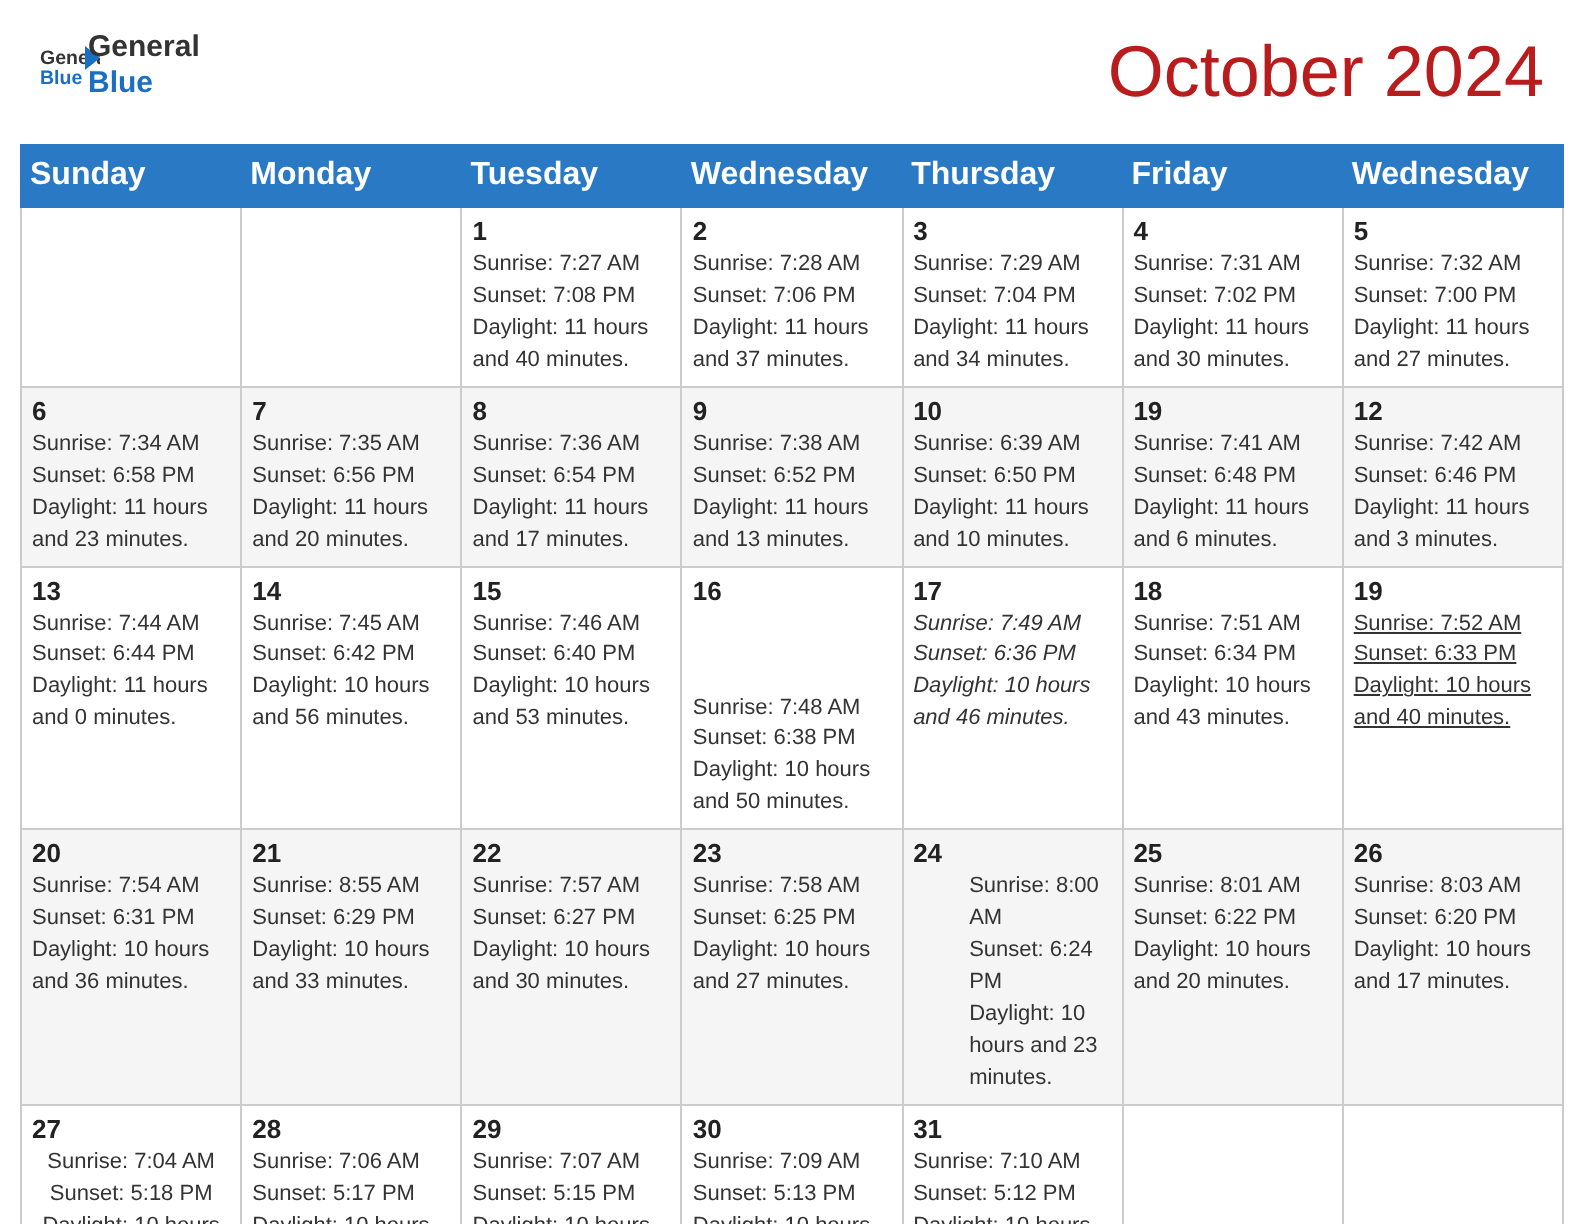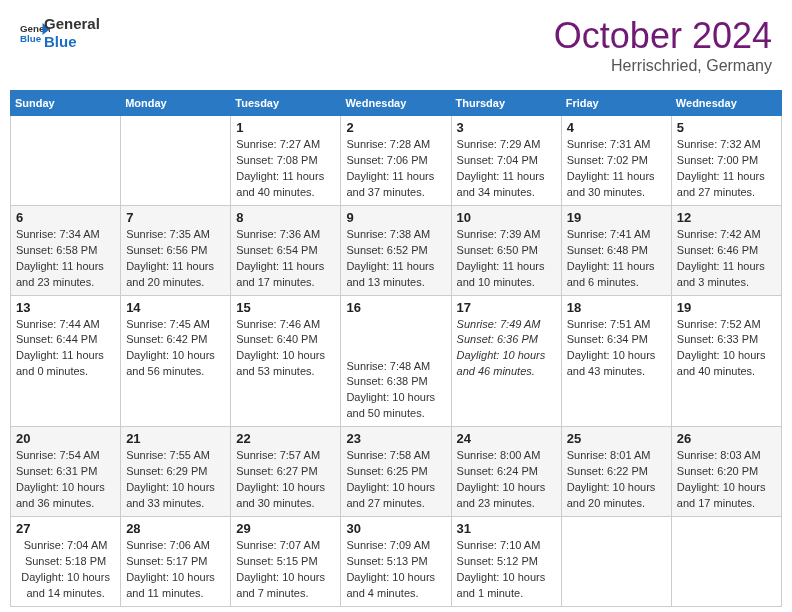--- a/index.html
+++ b/index.html
@@ -25,37 +25,37 @@
     .logo-icon {
       width: 30px;
       height: 25px;
     }
     .title-block {
       text-align: right;
     }
     .month-title {
       font-size: 36px;
       font-weight: normal;
-      color: #701a75;
+      color: #b91c1c;
     }
     .location {
       font-size: 16px;
       color: #555;
     }
     .calendar {
       width: 100%;
       border-collapse: collapse;
       font-size: 11px;
     }
     .calendar th {
       background: #2979c5;
       color: #fff;
       padding: 6px 4px;
       text-align: left;
-      font-size: 11px;
+      font-size: 16px;
       font-weight: bold;
       border: 1px solid #2979c5;
     }
     .calendar td {
       border: 1px solid #ccc;
       vertical-align: top;
       padding: 4px 5px;
       width: 108px;
       min-height: 80px;
       background: #fff;
@@ -93,21 +93,20 @@
       <text x="0" y="27" font-size="13" font-weight="bold" fill="#1a6fc4">Blue</text>
       <polygon points="30,2 40,10 30,18" fill="#1a6fc4"></polygon>
     </svg>
     <div style="display:flex;flex-direction:column;margin-left:-10px;">
       <span style="font-size:15px;font-weight:bold;color:#333;line-height:1.2;">General</span>
       <span style="font-size:15px;font-weight:bold;color:#1a6fc4;line-height:1.2;">Blue</span>
     </div>
   </div>
   <div class="title-block">
     <div class="month-title">October 2024</div>
-    <div class="location">Herrischried, Germany</div>
   </div>
 </div>
 
 <table class="calendar">
   <thead>
     <tr>
     <th>Sunday</th>
         <th>Monday</th>
         <th>Tuesday</th>
         <th>Wednesday</th>
@@ -171,21 +170,21 @@
 Daylight: 11 hours and 17 minutes.</div>
         </td>
         <td>
           <span class="day-number">9</span>
           <div class="day-info" style="white-space: pre-line;">Sunrise: 7:38 AM
 Sunset: 6:52 PM
 Daylight: 11 hours and 13 minutes.</div>
         </td>
         <td>
           <span class="day-number">10</span>
-          <div class="day-info" style="white-space: pre-line;">Sunrise: 7:39 AM
+          <div class="day-info" style="white-space: pre-line;">Sunrise: 6:39 AM
 Sunset: 6:50 PM
 Daylight: 11 hours and 10 minutes.</div>
         </td>
         <td>
           <span class="day-number">19</span>
           <div class="day-info" style="white-space: pre-line;">Sunrise: 7:41 AM
 Sunset: 6:48 PM
 Daylight: 11 hours and 6 minutes.</div>
         </td>
         <td>
@@ -227,53 +226,53 @@
 Daylight: 10 hours and 46 minutes.</div>
         </td>
         <td>
           <span class="day-number">18</span>
           <div class="day-info" style="white-space: pre-line;">Sunrise: 7:51 AM
 Sunset: 6:34 PM
 Daylight: 10 hours and 43 minutes.</div>
         </td>
         <td>
           <span class="day-number">19</span>
-          <div class="day-info" style="white-space: pre-line;">Sunrise: 7:52 AM
+          <div class="day-info" style="white-space: pre-line; text-decoration: underline;">Sunrise: 7:52 AM
 Sunset: 6:33 PM
 Daylight: 10 hours and 40 minutes.</div>
         </td>
       </tr>
       <tr>
         <td>
           <span class="day-number">20</span>
           <div class="day-info" style="white-space: pre-line;">Sunrise: 7:54 AM
 Sunset: 6:31 PM
 Daylight: 10 hours and 36 minutes.</div>
         </td>
         <td>
           <span class="day-number">21</span>
-          <div class="day-info" style="white-space: pre-line;">Sunrise: 7:55 AM
+          <div class="day-info" style="white-space: pre-line;">Sunrise: 8:55 AM
 Sunset: 6:29 PM
 Daylight: 10 hours and 33 minutes.</div>
         </td>
         <td>
           <span class="day-number">22</span>
           <div class="day-info" style="white-space: pre-line;">Sunrise: 7:57 AM
 Sunset: 6:27 PM
 Daylight: 10 hours and 30 minutes.</div>
         </td>
         <td>
           <span class="day-number">23</span>
           <div class="day-info" style="white-space: pre-line;">Sunrise: 7:58 AM
 Sunset: 6:25 PM
 Daylight: 10 hours and 27 minutes.</div>
         </td>
         <td>
           <span class="day-number">24</span>
-          <div class="day-info" style="white-space: pre-line;">Sunrise: 8:00 AM
+          <div class="day-info" style="white-space: pre-line; margin-left: 28px;">Sunrise: 8:00 AM
 Sunset: 6:24 PM
 Daylight: 10 hours and 23 minutes.</div>
         </td>
         <td>
           <span class="day-number">25</span>
           <div class="day-info" style="white-space: pre-line;">Sunrise: 8:01 AM
 Sunset: 6:22 PM
 Daylight: 10 hours and 20 minutes.</div>
         </td>
         <td>

